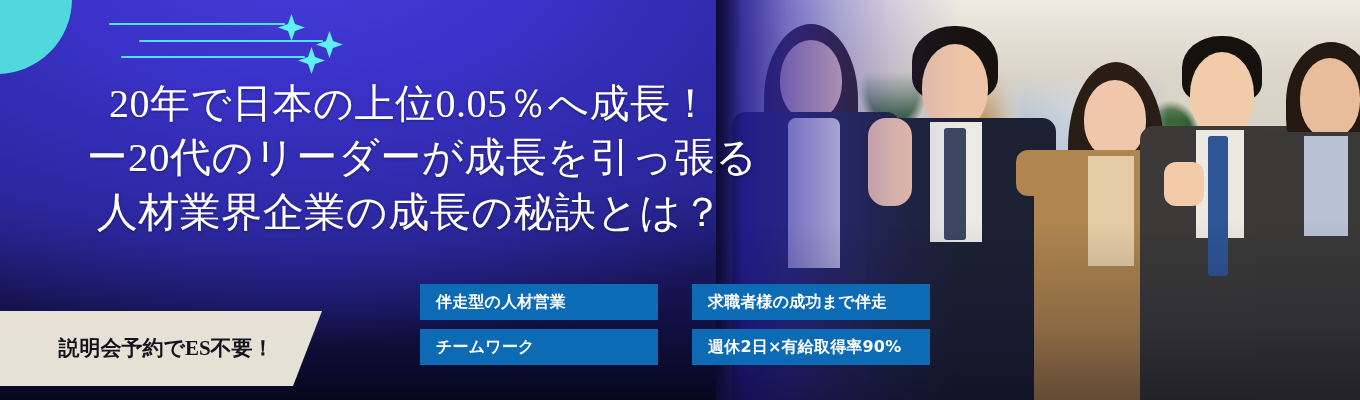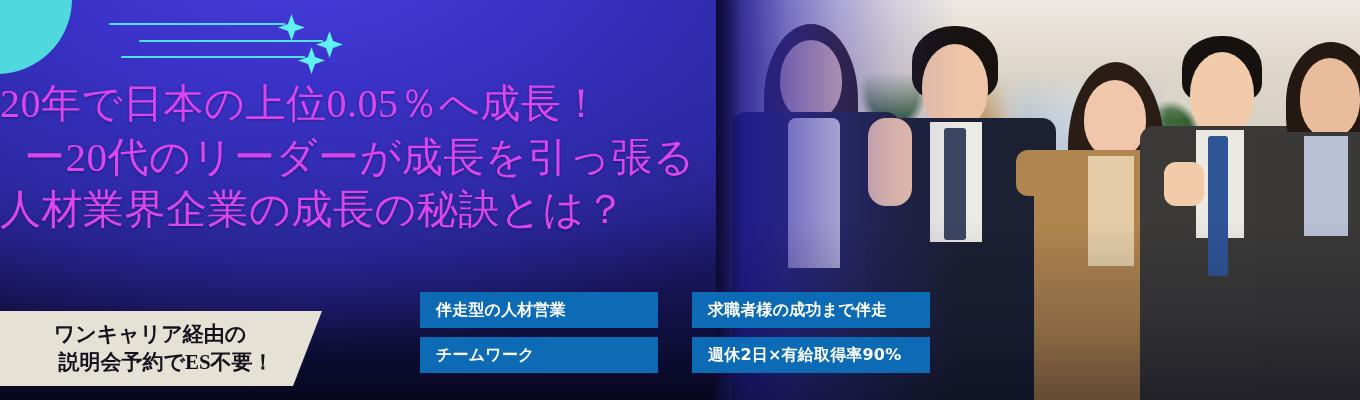--- a/index.html
+++ b/index.html
@@ -139,34 +139,34 @@
     width: 26px; height: 100%;
     background: linear-gradient(90deg, #0d0b33 0%, rgba(13,11,51,0) 100%);
   }
 
   
   .headline {
     position: absolute;
     left: 0;
     top: 80px;
     width: 820px;
-    color: #d946ef;
+    color: #ffffff;
     font-family: "Liberation Serif", "DejaVu Serif", serif;
-    text-align: left;
+    text-align: center;
     z-index: 5;
     text-shadow: 0 1px 3px rgba(0,0,0,.35);
   }
   .headline .hl-line {
     display: block;
     white-space: nowrap;
     line-height: 1.18;
   }
   .hl-1 { font-size: 40px; letter-spacing: .5px; }
   .hl-2 { font-size: 41px; letter-spacing: .5px; margin-top: 6px; padding-left: 24px; }
-  .hl-3 { font-size: 41px; letter-spacing: .5px; margin-top: 6px; font-family: Liberation Mono, monospace; }
+  .hl-3 { font-size: 41px; letter-spacing: .5px; margin-top: 6px; }
 
   
   .ribbon {
     position: absolute;
     left: 0;
     top: 311px;
     width: 322px;
     height: 75px;
     background: #e6e1d5;
     clip-path: polygon(0 0, 100% 0, 91% 100%, 0 100%);
@@ -185,21 +185,21 @@
     line-height: 1.32;
     white-space: nowrap;
   }
   .ribbon .rb-1 { padding-right: 22px; }
   .ribbon .rb-2 { padding-right: 10px; margin-left: 20px; }
 
   
   .tags {
     position: absolute;
     left: 420px;
-    top: 292px;
+    top: 284px;
     z-index: 7;
     display: grid;
     grid-template-columns: 238px 238px;
     grid-template-rows: 36px 36px;
     column-gap: 34px;
     row-gap: 9px;
   }
   .tag {
     background: #0d6ab4;
     color: #ffffff;
@@ -273,21 +273,20 @@
     <div class="photo-seam"></div>
   </div>
 
   <div class="headline">
     <span class="hl-line hl-1">20年で日本の上位0.05％へ成長！</span>
     <span class="hl-line hl-2">ー20代のリーダーが成長を引っ張る</span>
     <span class="hl-line hl-3">人材業界企業の成長の秘訣とは？</span>
   </div>
 
   <div class="ribbon">
-    <span class="rb-1">ワンキャリア経由の</span>
     <span class="rb-2">説明会予約でES不要！</span>
   </div>
 
   <div class="tags">
     <div class="tag">伴走型の人材営業</div>
     <div class="tag">求職者様の成功まで伴走</div>
     <div class="tag">チームワーク</div>
     <div class="tag">週休2日×有給取得率90%</div>
   </div>
 

